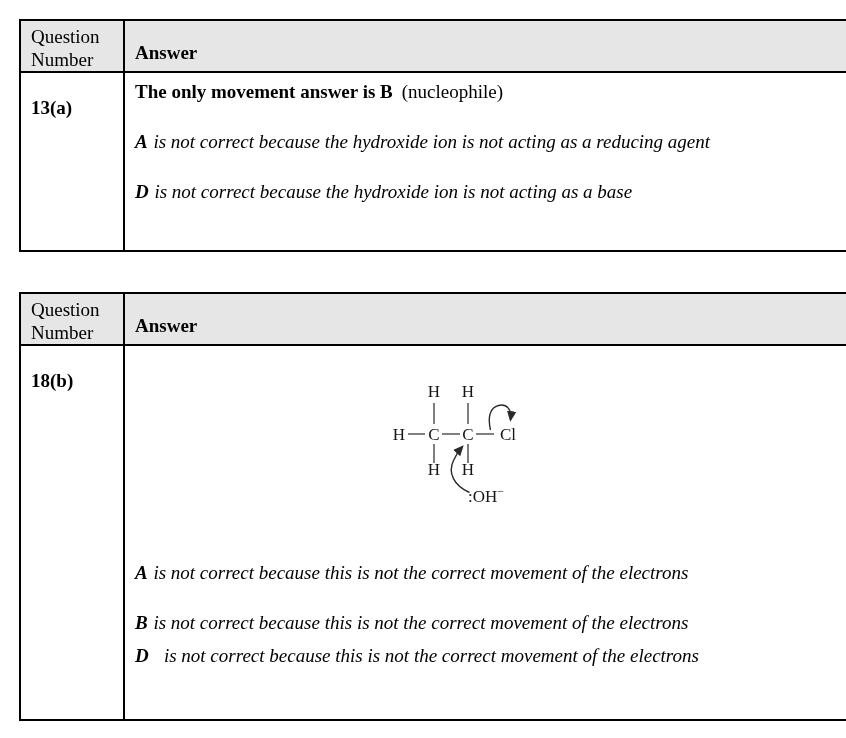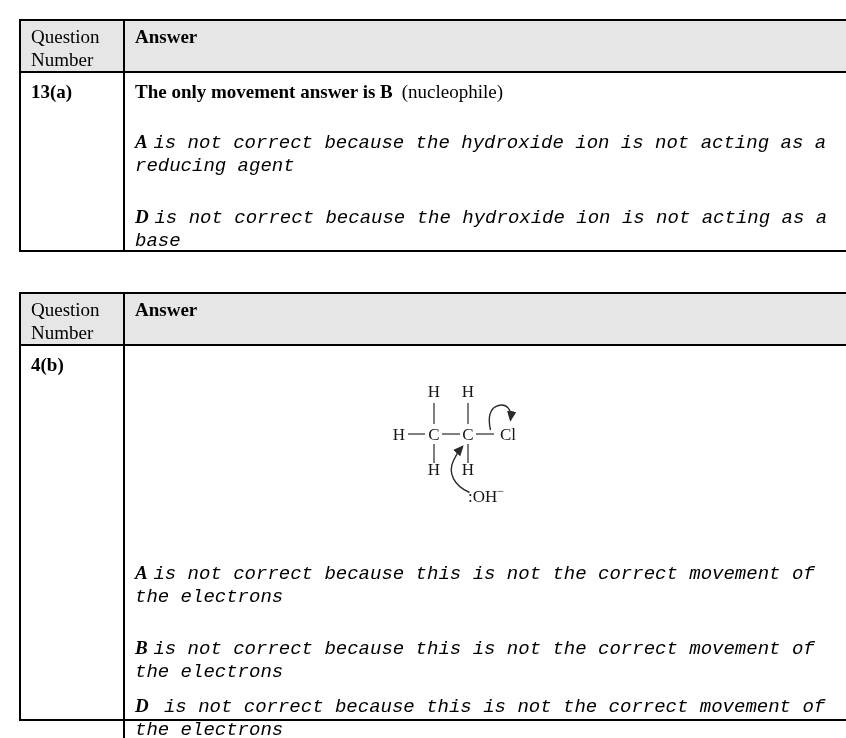--- a/index.html
+++ b/index.html
@@ -17,31 +17,31 @@
   #table-b { top:292px; height:429px; }
   .hrow {
     height:52px; box-sizing:border-box; background:#e6e6e6;
     border-bottom:2px solid #000; display:flex; flex-shrink:0;
   }
   .brow { flex:1; display:flex; }
   .c1 {
     width:104px; box-sizing:border-box; border-right:2px solid #000;
     padding:4px 6px 0 10px; flex-shrink:0;
   }
-  .c2 { flex:1; padding:4px 12px 0 10px; box-sizing:border-box; }
+  .c2 { flex:1; padding:20px 12px 0 10px; box-sizing:border-box; }
   .hrow .c1, .hrow .c2 { font-size:19px; line-height:23px; }
   .hrow .c2 { font-weight:bold; }
-  .brow .c1 { font-weight:bold; font-size:19px; padding-top:8px; }
+  .brow .c1 { font-weight:bold; font-size:19px; padding-top:24px; }
   .brow .c2 { padding-top:8px; }
   p { margin:0; font-size:19px; line-height:21px; }
   .bold { font-weight:bold; }
   .note { margin-left:9px; }
   .opt { font-style:italic; margin-top:29px; }
   .opt .letter { font-weight:bold; }
-  .opt .otext { margin-left:0.30em;font-family:Liberation Mono, monospace; }
+  .opt .otext { margin-left:0.30em; }
   .opt .otext.wide { margin-left:0.80em; }
   #mechanism-svg { display:block; margin:23px 0 0 240px; }
   #table-b .opt-a { margin-top:43px; }
   #table-b .opt-b { margin-top:29px; }
   #table-b .opt-d { margin-top:12px; }
   .atom { font-size:17px; fill:#161616; font-family:"Liberation Serif","DejaVu Serif",serif; }
   .bond { stroke:#3a3a3a; stroke-width:1.3; }
   .curly { stroke:#2a2a2a; stroke-width:1.4; fill:none; }
 </style>
 </head>
@@ -63,21 +63,21 @@
       </div>
     </div>
   </section>
 
   <section class="mtable" id="table-b">
     <div class="hrow">
       <div class="c1">Question Number</div>
       <div class="c2">Answer</div>
     </div>
     <div class="brow">
-      <div class="c1">4(b)</div>
+      <div class="c1">18(b)</div>
       <div class="c2">
 
         <svg id="mechanism-svg" width="190" height="142" viewBox="400 398 190 142" xmlns="http://www.w3.org/2000/svg">
           <defs>
             <marker id="ah" viewBox="0 0 10 10" refX="7.5" refY="5" markerWidth="8.5" markerHeight="8.5" orient="auto">
               <path d="M0,1 L9,5 L0,9 z" fill="#2a2a2a"></path>
             </marker>
           </defs>
 
           <line class="bond" x1="459" y1="424" x2="459" y2="445"></line>

